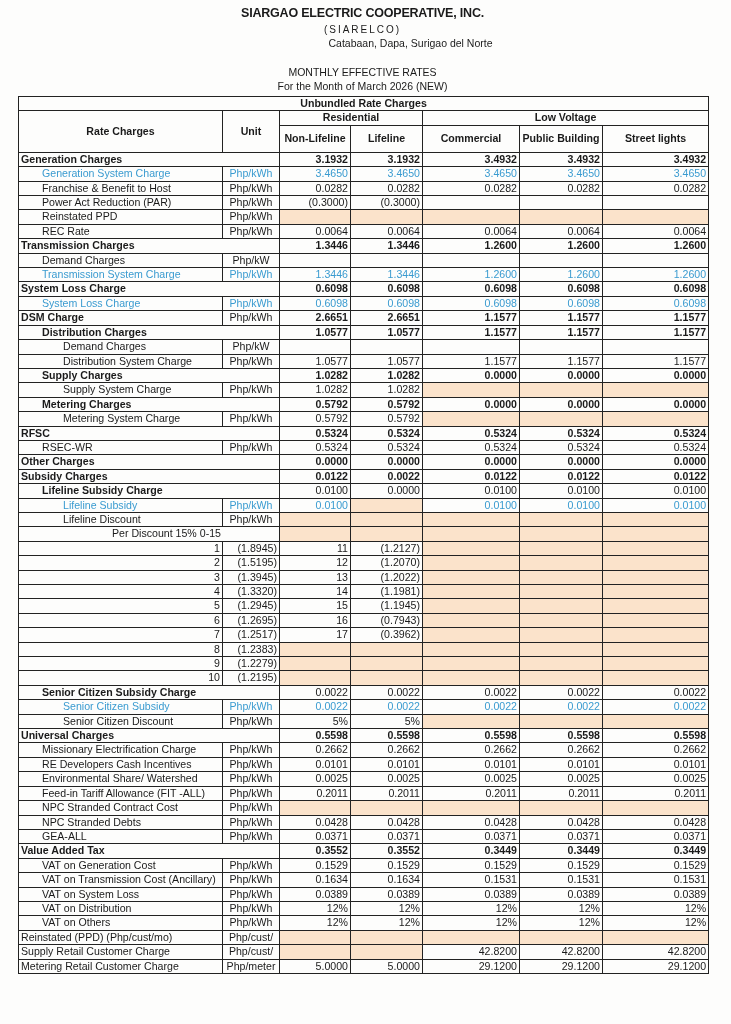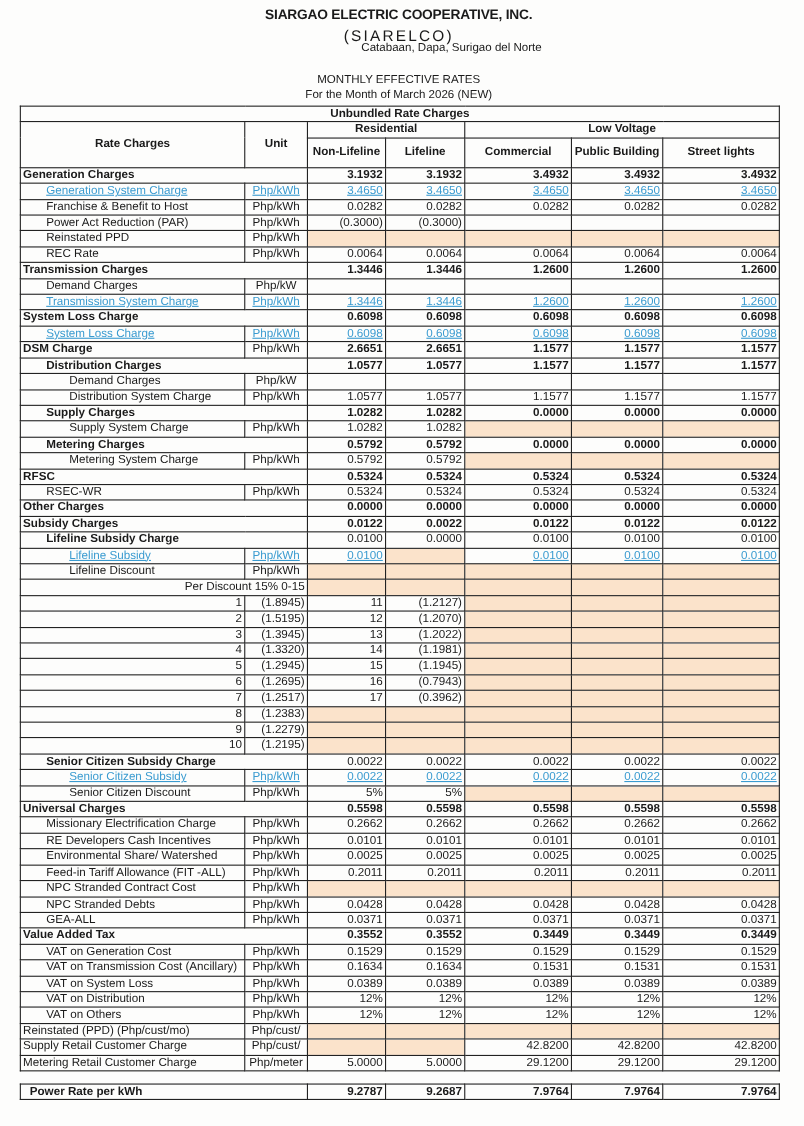--- a/index.html
+++ b/index.html
@@ -5,37 +5,37 @@
   html, body { margin: 0; padding: 0; }
   body {
     width: 731px; height: 1024px; overflow: hidden;
     background: #fdfdfc;
     font-family: "Liberation Sans", "DejaVu Sans", sans-serif;
     color: #1a1a1a;
     position: relative;
   }
   .hdr { position: absolute; left: 0; width: 725px; text-align: center; }
   .org { top: 6px; font-size: 12.5px; font-weight: bold; letter-spacing: -0.2px; }
-  .abbr { top: 24px; font-size: 14px; letter-spacing: 2px; }
+  .abbr { top: 24px; font-size: 10px; letter-spacing: 2px; }
   .addr { top: 37px; font-size: 10.5px; margin-left: 48px; }
   .doctitle { top: 66px; font-size: 10.5px; }
   .docsub { top: 80px; font-size: 10.5px; }
 
   table { border-collapse: collapse; table-layout: fixed; position: absolute; left: 18px; width: 690px; }
   td, th { border: 1px solid #222; padding: 0 2px; font-size: 10.6px; line-height: 13.4px; height: 13.4px; white-space: nowrap; overflow: hidden; }
   #main { top: 96px; border: 1.5px solid #222; }
   th { font-weight: bold; text-align: center; }
   .c-unit { width: 53px; text-align: center; }
   .num { text-align: right; }
   .b { font-weight: bold; }
-  .blue { color: #3a9bd0; text-decoration: underline; }
+  .blue { color: #3a9bd0; }
   .shade { background: #fbe3cb; }
   .i1 { padding-left: 23px; }
   .i2 { padding-left: 44px; }
-  .i3 { padding-left: 62px; text-align: right; }
+  .i3 { padding-left: 93px; }
   #totals { top: 985px; border: 1.5px solid #222; }
   #totals td { font-weight: bold; }
   #totals td.lbl { padding-left: 8px; }
 </style>
 </head>
 <body>
 
 <div class="hdr org">SIARGAO ELECTRIC COOPERATIVE, INC.</div>
 <div class="hdr abbr">(SIARELCO)</div>
 <div class="hdr addr">Catabaan, Dapa, Surigao del Norte</div>
@@ -576,22 +576,14 @@
 <table id="totals">
   <colgroup>
     <col style="width:261px">
       <col style="width:71px">
       <col style="width:72px">
       <col style="width:97px">
       <col style="width:83px">
       <col style="width:106px">
   </colgroup>
   <tbody id="totals-body">
-      <tr>
-        <td class="lbl">Power Rate per kWh</td>
-        <td class="num">9.2787</td>
-        <td class="num">9.2687</td>
-        <td class="num">7.9764</td>
-        <td class="num">7.9764</td>
-        <td class="num">7.9764</td>
-      </tr>
     </tbody>
 </table>
 
 </body></html>

